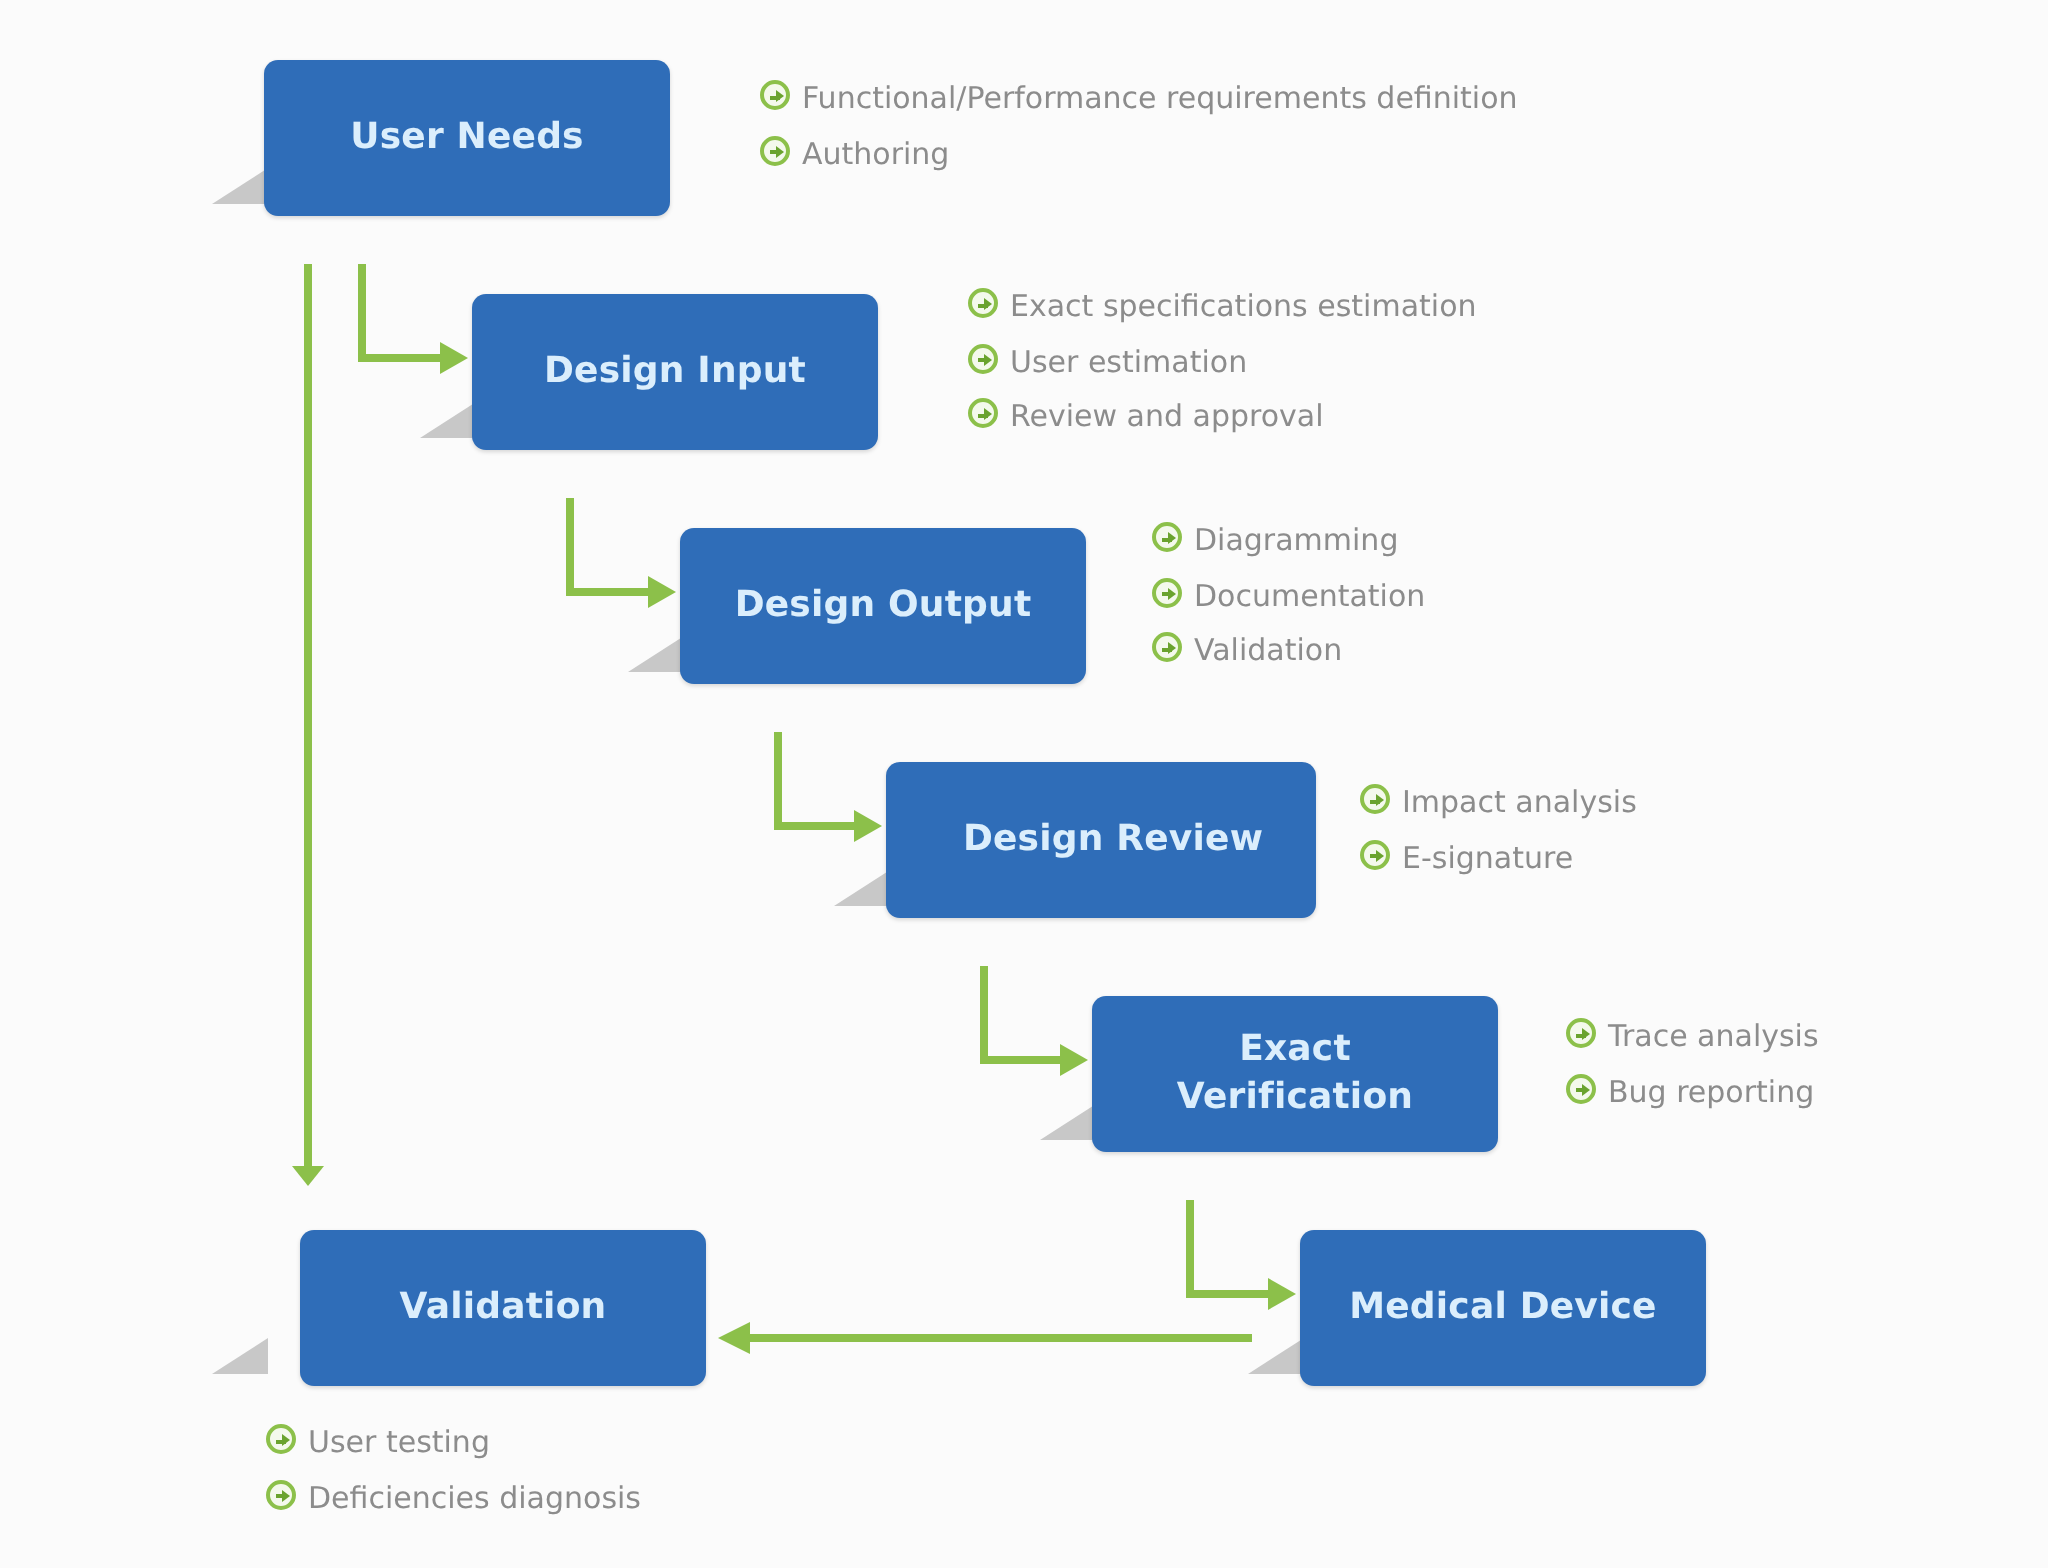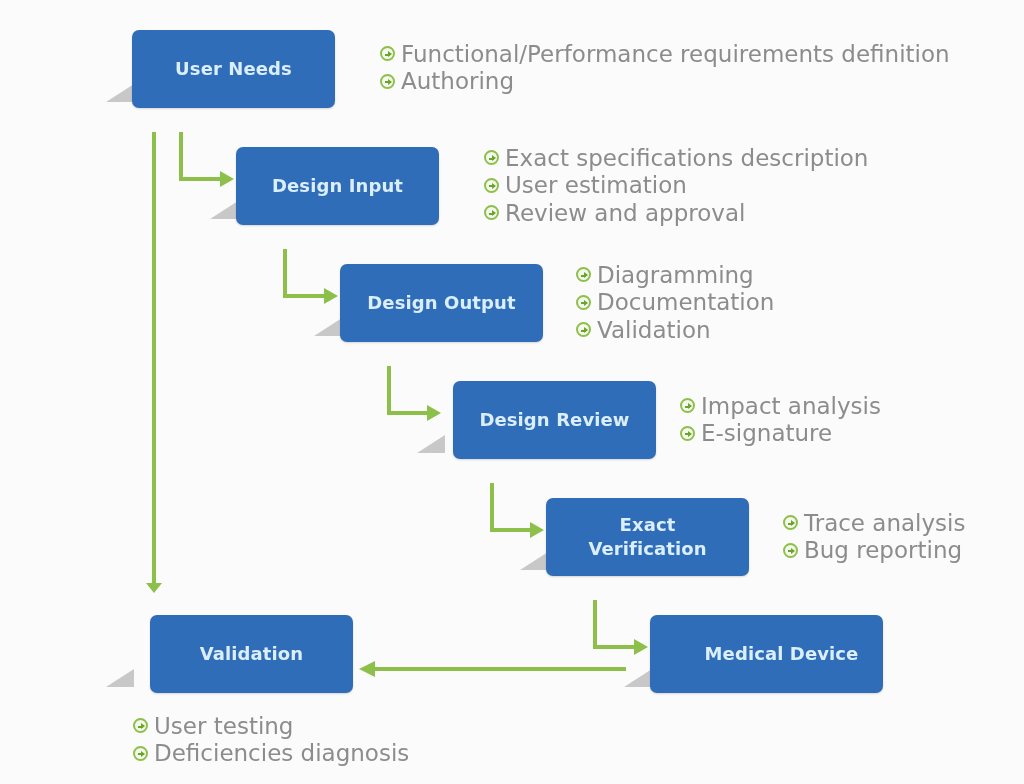--- a/index.html
+++ b/index.html
@@ -19,22 +19,22 @@
       color: #dbeefc; font-weight: bold; font-size: 18px; line-height: 24px;
       letter-spacing: 0.1px; white-space: pre-line;
     }
     .shadow-tab {
       position: absolute; width: 0; height: 0;
       border-top: 18px solid transparent;
       border-right: 28px solid #c8c8c8;
     }
     .bullets { position: absolute; margin: 0; padding: 0; list-style: none; }
     .bullets li {
-      display: flex; align-items: center; height: 27.5px;
-      color: #8c8c8c; font-size: 23px; white-space: nowrap;
+      display: flex; height: 27.5px;
+      color: #8c8c8c; font-size: 15px; white-space: nowrap;
     }
     .bullet-icon {
       width: 15px; height: 15px; border: 2px solid #8cc04a; border-radius: 50%;
       margin-right: 6px; position: relative; box-sizing: border-box; flex: none;
       background: #f4f9ec;
     }
     .bullet-icon::before {
       content: ""; position: absolute; left: 2.5px; top: 5.5px; width: 5px; height: 2px; background: #6aa32e;
     }
     .bullet-icon::after {
@@ -77,21 +77,21 @@
     </li>
 </ul>
 
 <div class="shadow-tab" style="left:210px; top:201px;"></div>
 <div class="node" style="left:236px; top:147px;text-align:center;">
   <span class="node-label">Design Input</span>
 </div>
 <ul class="bullets" style="left:484px; top:144px;">
   <li>
       <span class="bullet-icon"></span>
-      <span>Exact specifications description</span>
+      <span>Exact specifications estimation</span>
     </li>
   <li>
       <span class="bullet-icon"></span>
       <span>User estimation</span>
     </li>
   <li>
       <span class="bullet-icon"></span>
       <span>Review and approval</span>
     </li>
 </ul>
@@ -109,21 +109,21 @@
       <span class="bullet-icon"></span>
       <span>Documentation</span>
     </li>
   <li>
       <span class="bullet-icon"></span>
       <span>Validation</span>
     </li>
 </ul>
 
 <div class="shadow-tab" style="left:417px; top:435px;"></div>
-<div class="node" style="left:453px; top:381px;">
+<div class="node" style="left:443px; top:381px;padding-left:12px;">
   <span class="node-label">Design Review</span>
 </div>
 <ul class="bullets" style="left:680px; top:392px;">
   <li>
       <span class="bullet-icon"></span>
       <span>Impact analysis</span>
     </li>
   <li>
       <span class="bullet-icon"></span>
       <span>E-signature</span>
@@ -140,21 +140,21 @@
       <span class="bullet-icon"></span>
       <span>Trace analysis</span>
     </li>
   <li>
       <span class="bullet-icon"></span>
       <span>Bug reporting</span>
     </li>
 </ul>
 
 <div class="shadow-tab" style="left:624px; top:669px;"></div>
-<div class="node" style="left:650px; top:615px;padding-left:30px;">
+<div class="node" style="left:650px; top:615px;">
   <span class="node-label">Medical Device</span>
 </div>
 
 <div class="shadow-tab" style="left:106px; top:669px;"></div>
 <div class="node" style="left:132px; top:615px;margin-left:18px;">
   <span class="node-label">Validation</span>
 </div>
 <ul class="bullets" style="left:133px; top:712px;">
   <li>
       <span class="bullet-icon"></span>

